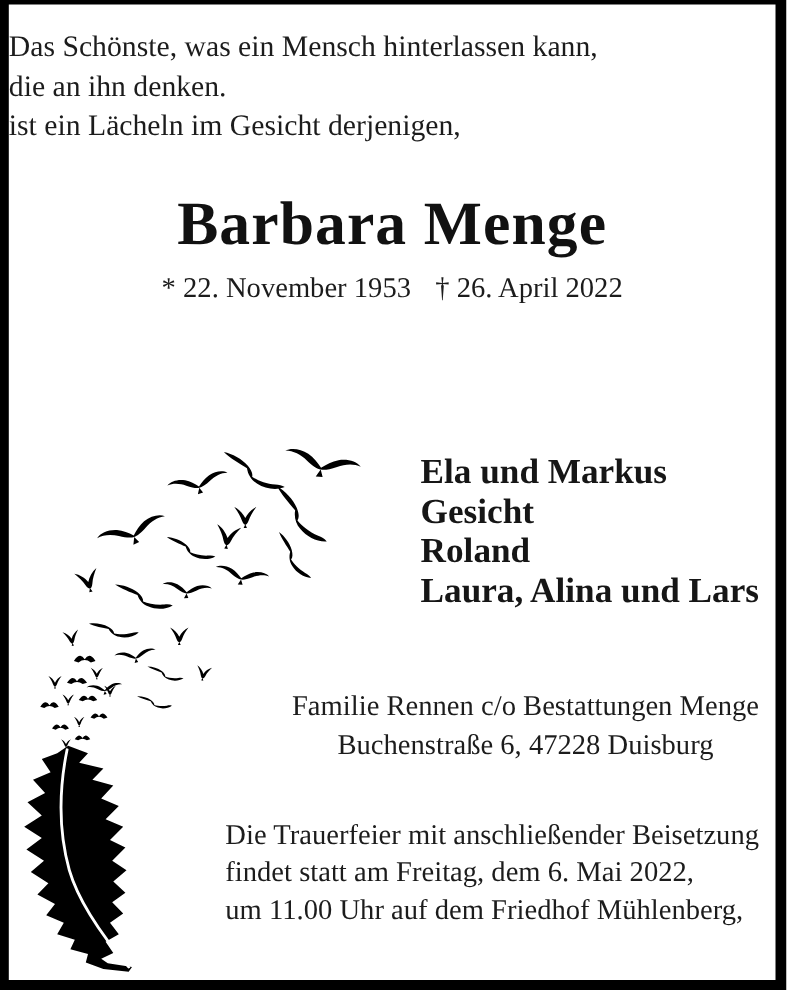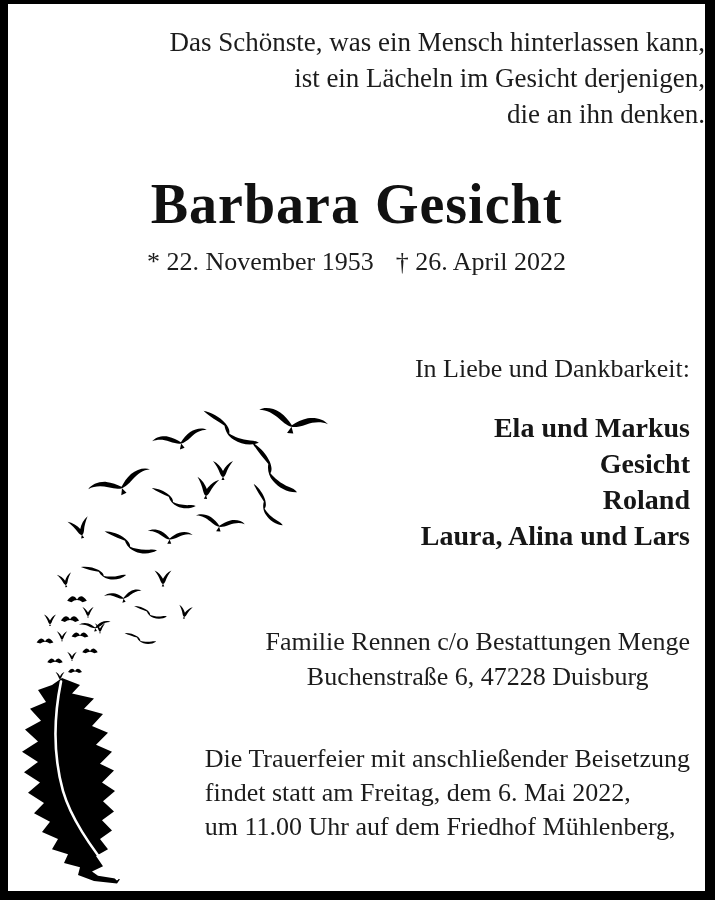--- a/index.html
+++ b/index.html
@@ -14,21 +14,21 @@
     height: 900px;
     background: #ffffff;
     border-style: solid;
     border-color: #000000;
     border-width: 4px 10px 9px 8px;
     overflow: hidden;
   }
   .quote {
     position: absolute;
     top: 20px; left: 0; right: 0;
-    text-align: right;
+    text-align: left;
     font-size: 27px;
     line-height: 36px;
     color: #1c1c1c;
   }
   .deceased-name {
     position: absolute;
     top: 170px; left: 0; right: 0;
     text-align: center;
     font-size: 56px;
     line-height: 60px;
@@ -49,22 +49,22 @@
     position: absolute;
     top: 350px; right: 15px;
     text-align: right;
     font-size: 26px;
     line-height: 30px;
     color: #1c1c1c;
   }
   .mourners {
     position: absolute;
     top: 406px; right: 15px;
-    text-align: right;
-    font-size: 28px;
+    text-align: left;
+    font-size: 32px;
     line-height: 36px;
     font-weight: bold;
     color: #161616;
   }
   .contact {
     position: absolute;
     top: 620px; right: 15px;
     text-align: center;
     font-size: 26px;
     line-height: 35px;
@@ -83,31 +83,30 @@
     width: 337px; height: 500px;
   }
 </style>
 </head>
 <body>
 
 <div class="notice">
 
   <div class="quote">
     <div>Das Schönste, was ein Mensch hinterlassen kann,</div>
+    <div>die an ihn denken.</div>
     <div>ist ein Lächeln im Gesicht derjenigen,</div>
-    <div>die an ihn denken.</div>
   </div>
 
-  <div class="deceased-name">Barbara Gesicht</div>
+  <div class="deceased-name">Barbara Menge</div>
 
   <div class="dates">
     <span>* 22. November 1953</span><span class="death-date">† 26. April 2022</span>
   </div>
 
-  <div class="tribute">In Liebe und Dankbarkeit:</div>
 
   <div class="mourners">
     <div>Ela und Markus</div>
     <div>Gesicht</div>
     <div>Roland</div>
     <div>Laura, Alina und Lars</div>
   </div>
 
   <div class="contact">
     <div>Familie Rennen c/o Bestattungen Menge</div>

